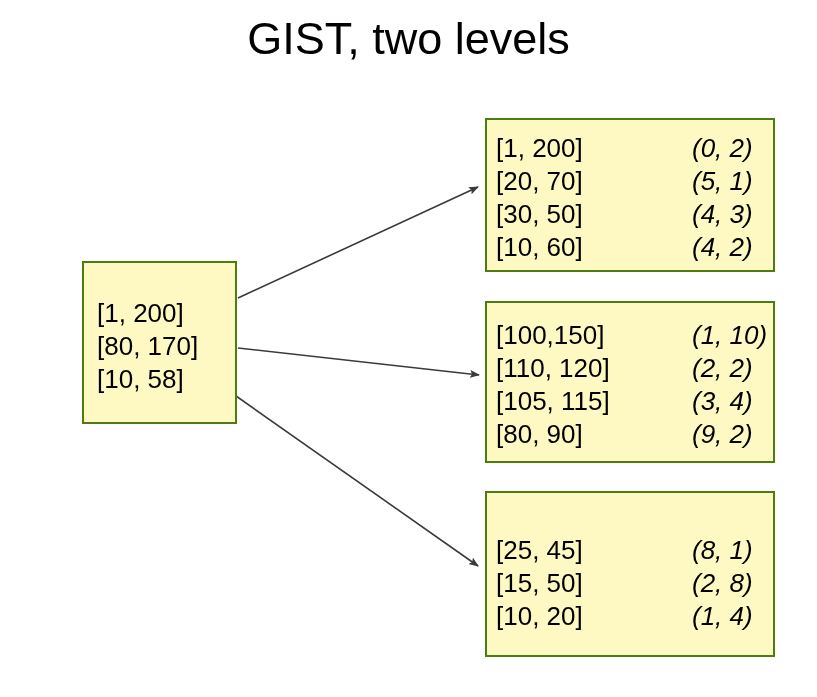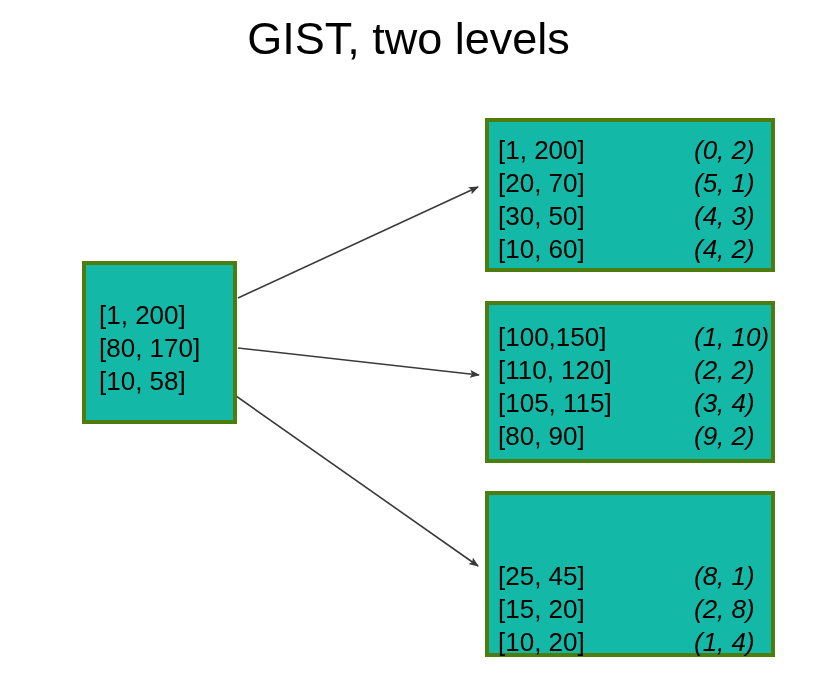--- a/index.html
+++ b/index.html
@@ -33,22 +33,22 @@
     font-weight: normal;
     line-height: 54px;
     letter-spacing: 0px;
     color: #000000;
     white-space: pre;
   }
 
   .node {
     position: absolute;
     box-sizing: border-box;
-    background: #14b8a6;
-    border: 4px solid #4d7c0f;
+    background: #fef9c3;
+    border: 2px solid #4d7c0f;
   }
 
   .node-lines {
     position: absolute;
     left: 0;
     right: 0;
     font-size: 26px;
     line-height: 33px;
     white-space: pre;
   }
@@ -109,21 +109,20 @@
 
   #leaf-node-2 {
     left: 485px;
     top: 491px;
     width: 290px;
     height: 166px;
   }
   #leaf-node-2 .node-lines {
     top: 41px;
     left: 9px;
-    margin-top: 24px;
   }
 
   #leaf-node-0 .pair-col,
   #leaf-node-1 .pair-col,
   #leaf-node-2 .pair-col {
     left: 196px;
   }
 
   #edges {
     position: absolute;
@@ -160,16 +159,16 @@
 
   <div class="node" id="leaf-node-0">
     <div class="node-lines"><div class="node-row"><span class="key-col">[1, 200]</span><span class="pair-col">(0, 2)</span></div><div class="node-row"><span class="key-col">[20, 70]</span><span class="pair-col">(5, 1)</span></div><div class="node-row"><span class="key-col">[30, 50]</span><span class="pair-col">(4, 3)</span></div><div class="node-row"><span class="key-col">[10, 60]</span><span class="pair-col">(4, 2)</span></div></div>
   </div>
 
   <div class="node" id="leaf-node-1">
     <div class="node-lines"><div class="node-row"><span class="key-col">[100,150]</span><span class="pair-col">(1, 10)</span></div><div class="node-row"><span class="key-col">[110, 120]</span><span class="pair-col">(2, 2)</span></div><div class="node-row"><span class="key-col">[105, 115]</span><span class="pair-col">(3, 4)</span></div><div class="node-row"><span class="key-col">[80, 90]</span><span class="pair-col">(9, 2)</span></div></div>
   </div>
 
   <div class="node" id="leaf-node-2">
-    <div class="node-lines"><div class="node-row"><span class="key-col">[25, 45]</span><span class="pair-col">(8, 1)</span></div><div class="node-row"><span class="key-col">[15, 20]</span><span class="pair-col">(2, 8)</span></div><div class="node-row"><span class="key-col">[10, 20]</span><span class="pair-col">(1, 4)</span></div></div>
+    <div class="node-lines"><div class="node-row"><span class="key-col">[25, 45]</span><span class="pair-col">(8, 1)</span></div><div class="node-row"><span class="key-col">[15, 50]</span><span class="pair-col">(2, 8)</span></div><div class="node-row"><span class="key-col">[10, 20]</span><span class="pair-col">(1, 4)</span></div></div>
   </div>
 
 </div>
 
 </body></html>

